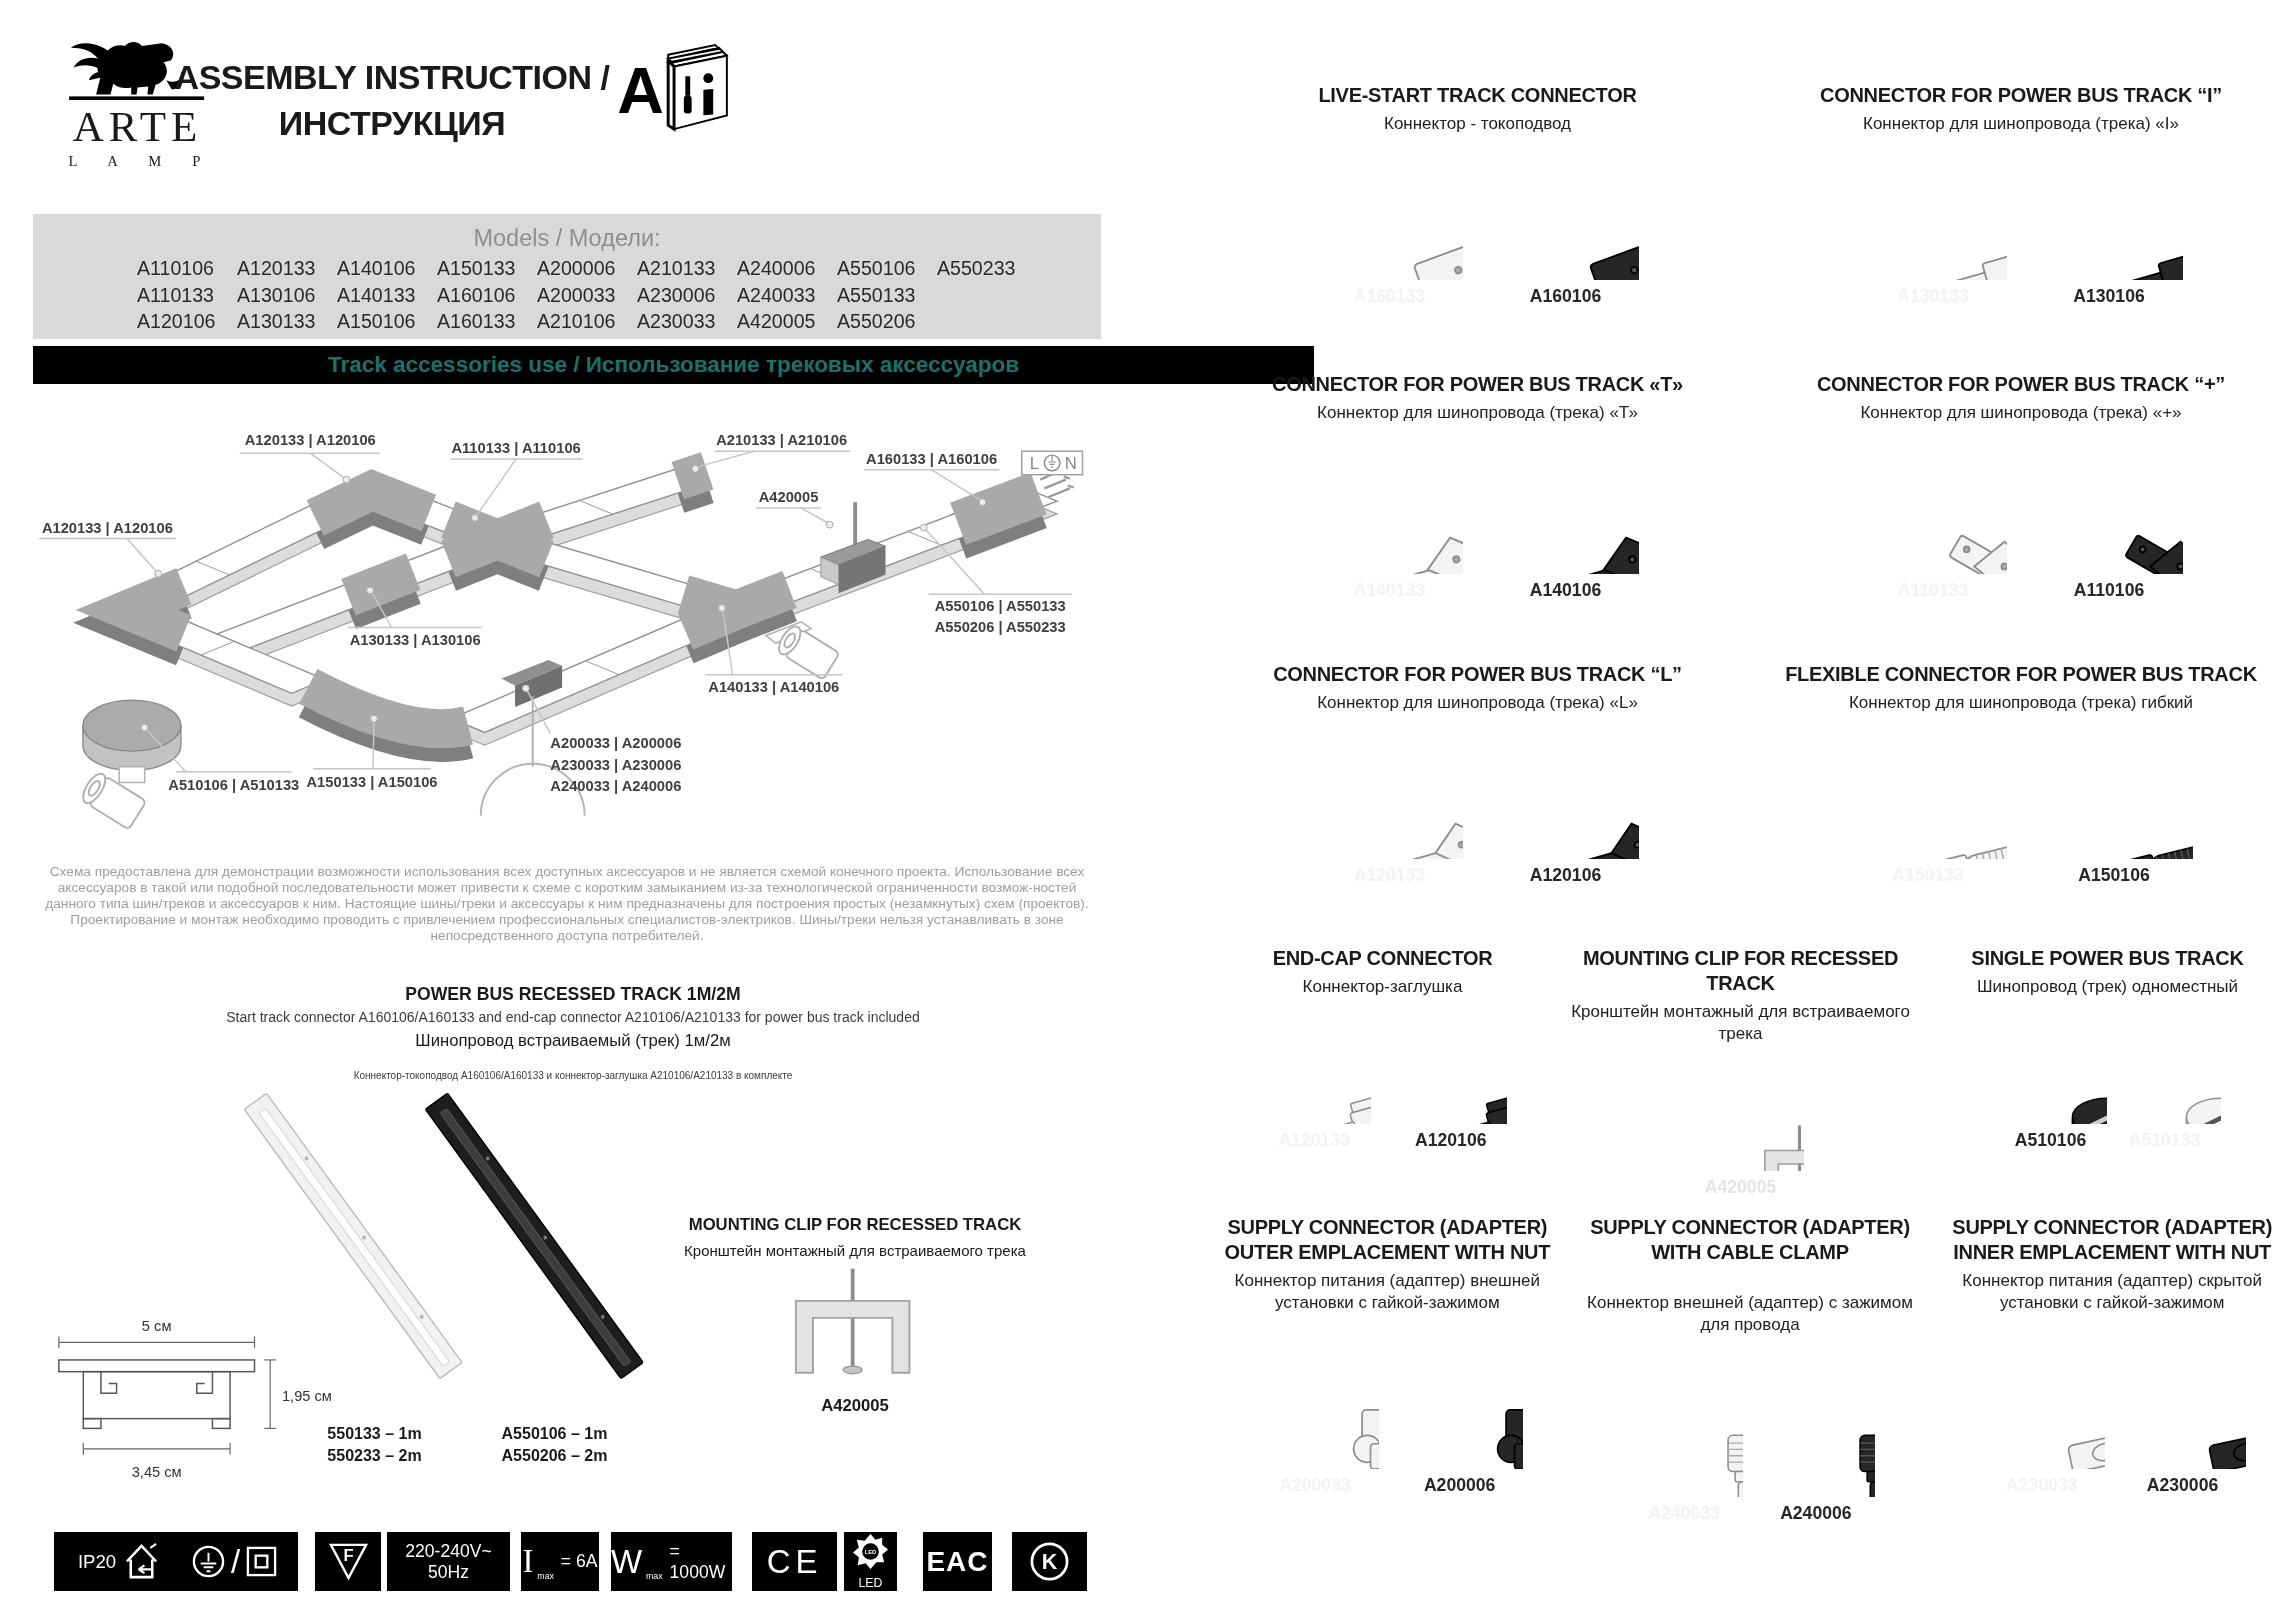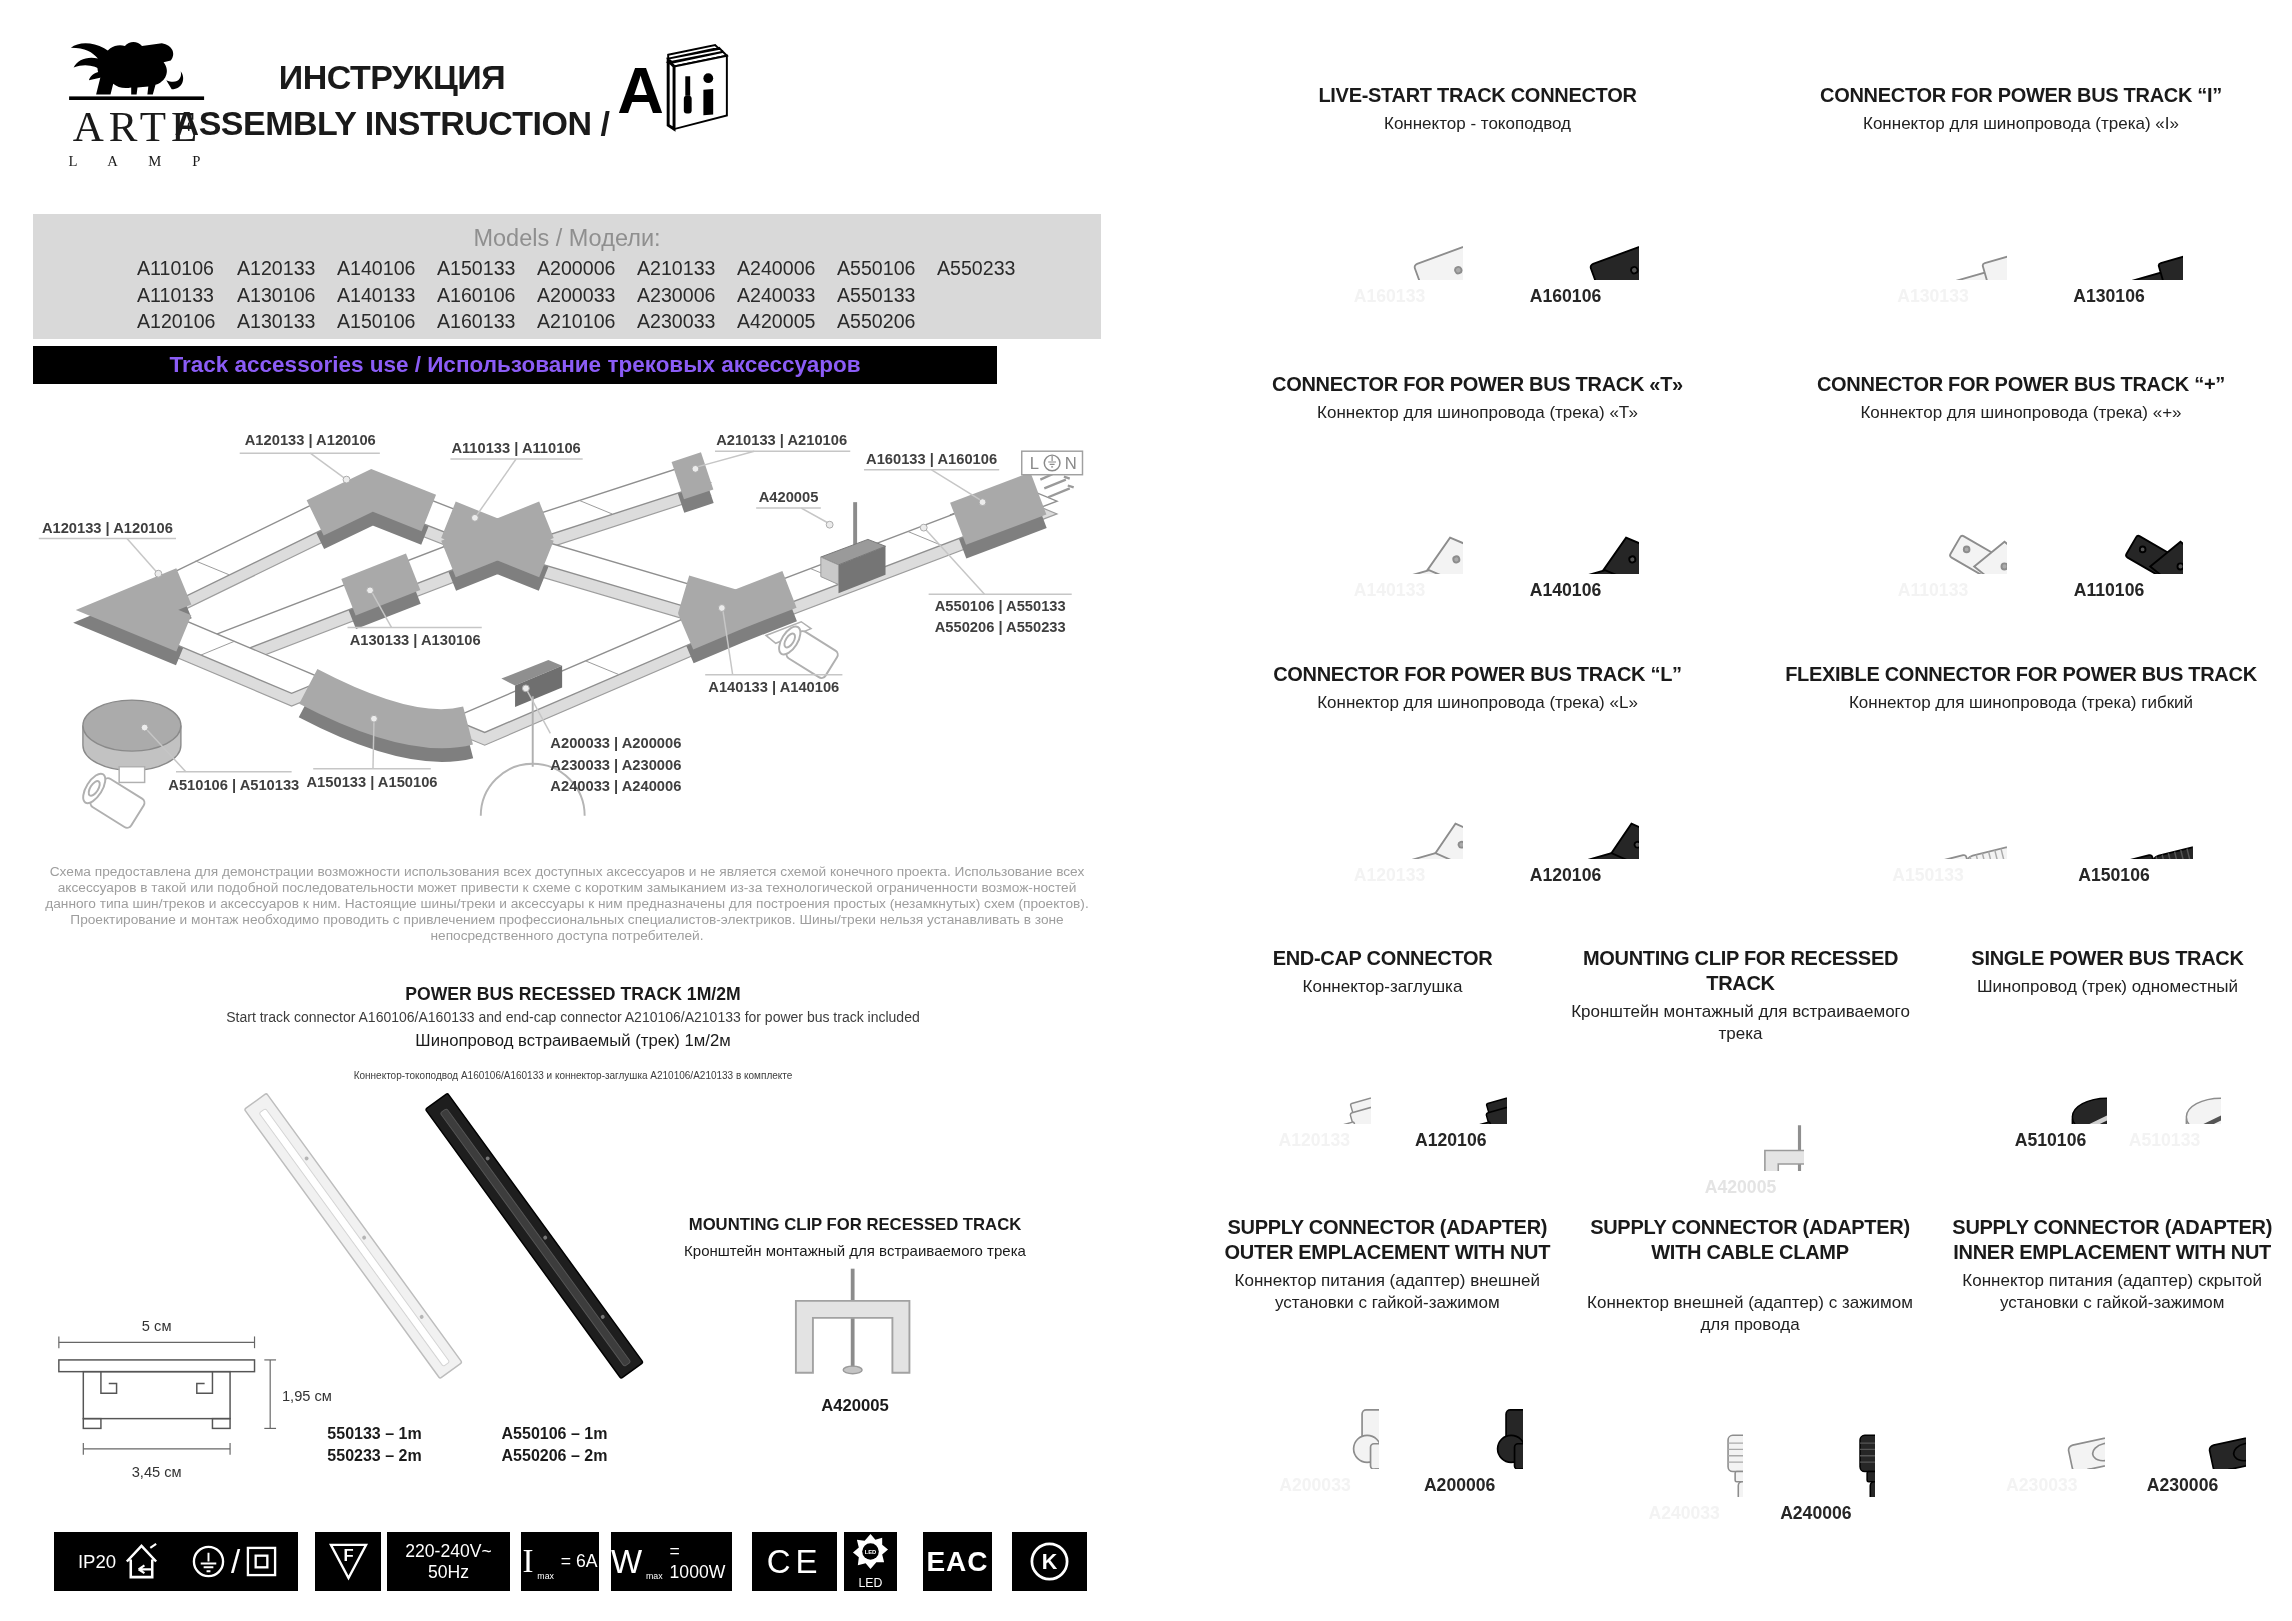--- a/index.html
+++ b/index.html
@@ -11,21 +11,21 @@
   .logo .brand{font-family:"Liberation Serif",serif;font-size:43px;letter-spacing:4.9px;margin-top:-2px;}
   .logo .sub{font-family:"Liberation Serif",serif;font-size:14.7px;letter-spacing:13.7px;margin-top:2px;padding-left:7.8px;}
   .doc-title{left:147px;top:55px;width:490px;text-align:center;font-weight:bold;font-size:34px;line-height:1.35;letter-spacing:-0.5px;}
   .manual{left:617px;top:43px;}
   
   .models-box{left:33px;top:214px;width:1068px;height:125px;background:#d9d9d9;}
   .models-head{left:33px;top:225px;width:1068px;text-align:center;font-size:23.5px;color:#8f8f8f;}
   .models-grid{left:137px;top:257px;font-size:19.6px;color:#2a2a2a;}
   .mrow{display:flex;height:26.5px;}
   .mrow span{width:100px;}
-  .black-bar{left:33px;top:346px;width:964px;height:38px;background:#000;color:#8b5cf6;
+  .black-bar{left:33px;top:346px;width:1281px;height:38px;background:#000;color:#0f766e;
              display:flex;align-items:center;justify-content:center;font-weight:bold;font-size:22.5px;}
   
   .dl{font-family:"Liberation Sans",sans-serif;font-weight:bold;font-size:15px;fill:#3f3f3f;}
   .mid{text-anchor:middle;}
   .ld{stroke:#c6c6c6;stroke-width:1.5;fill:none;}
   .dot{fill:#ececec;stroke:#aaa;stroke-width:1;}
   .jt{stroke:#9a9a9a;stroke-width:1;}
   
   .disclaimer{left:34px;top:864px;width:1066px;text-align:center;font-size:13.7px;line-height:1.16;color:#9e9e9e;}
   
@@ -171,22 +171,22 @@
       <path d="M34,64 l5,-20 c-6,-8 -4,-18 4,-22 c3,-10 14,-15 23,-12 c5,-6 14,-6 19,0 l22,-3 c12,2 16,12 10,19 l-8,2 c8,10 2,22 -9,25 l-3,11 l-6,0 l1,-9 l-12,1 l-1,8 l-6,0 l0,-8 c-8,2 -15,0 -20,-4 l-3,12 Z"></path>
       <path d="M112,48 C124,53 130,46 128,38 C134,46 130,58 118,58 Z"></path>
     </g>
     <rect x="4" y="66" width="150" height="4" fill="#000"></rect>
   </svg>
   <div class="brand">ARTE</div>
   <div class="sub">L A M P</div>
 </div>
 
 <div class="abs doc-title">
+  <div>ASSEMBLY INSTRUCTION /</div>
   <div>ИНСТРУКЦИЯ</div>
-  <div>ASSEMBLY INSTRUCTION /</div>
 </div>
 
 <div class="abs manual">
   <svg width="118" height="90" viewBox="0 0 120 92">
     <text x="0" y="72" font-family="Liberation Sans,sans-serif" font-size="66" font-weight="bold" fill="#000">A</text>
     <g>
       <path d="M52,16 L104,5 L108,9 L56,20 Z M52,12 L100,2 L104,6 L52,16 Z M52,20 L108,9 L112,13 L58,24 Z" fill="#fff" stroke="#000" stroke-width="2"></path>
       <path d="M58,24 L112,13 L112,74 L58,88 Z" fill="#fff" stroke="#000" stroke-width="2"></path>
       <path d="M52,18 L52,84 L58,88 L58,24 Z" fill="#fff" stroke="#000" stroke-width="3"></path>
       <line x1="72" y1="34" x2="72" y2="54" stroke="#000" stroke-width="5"></line>

